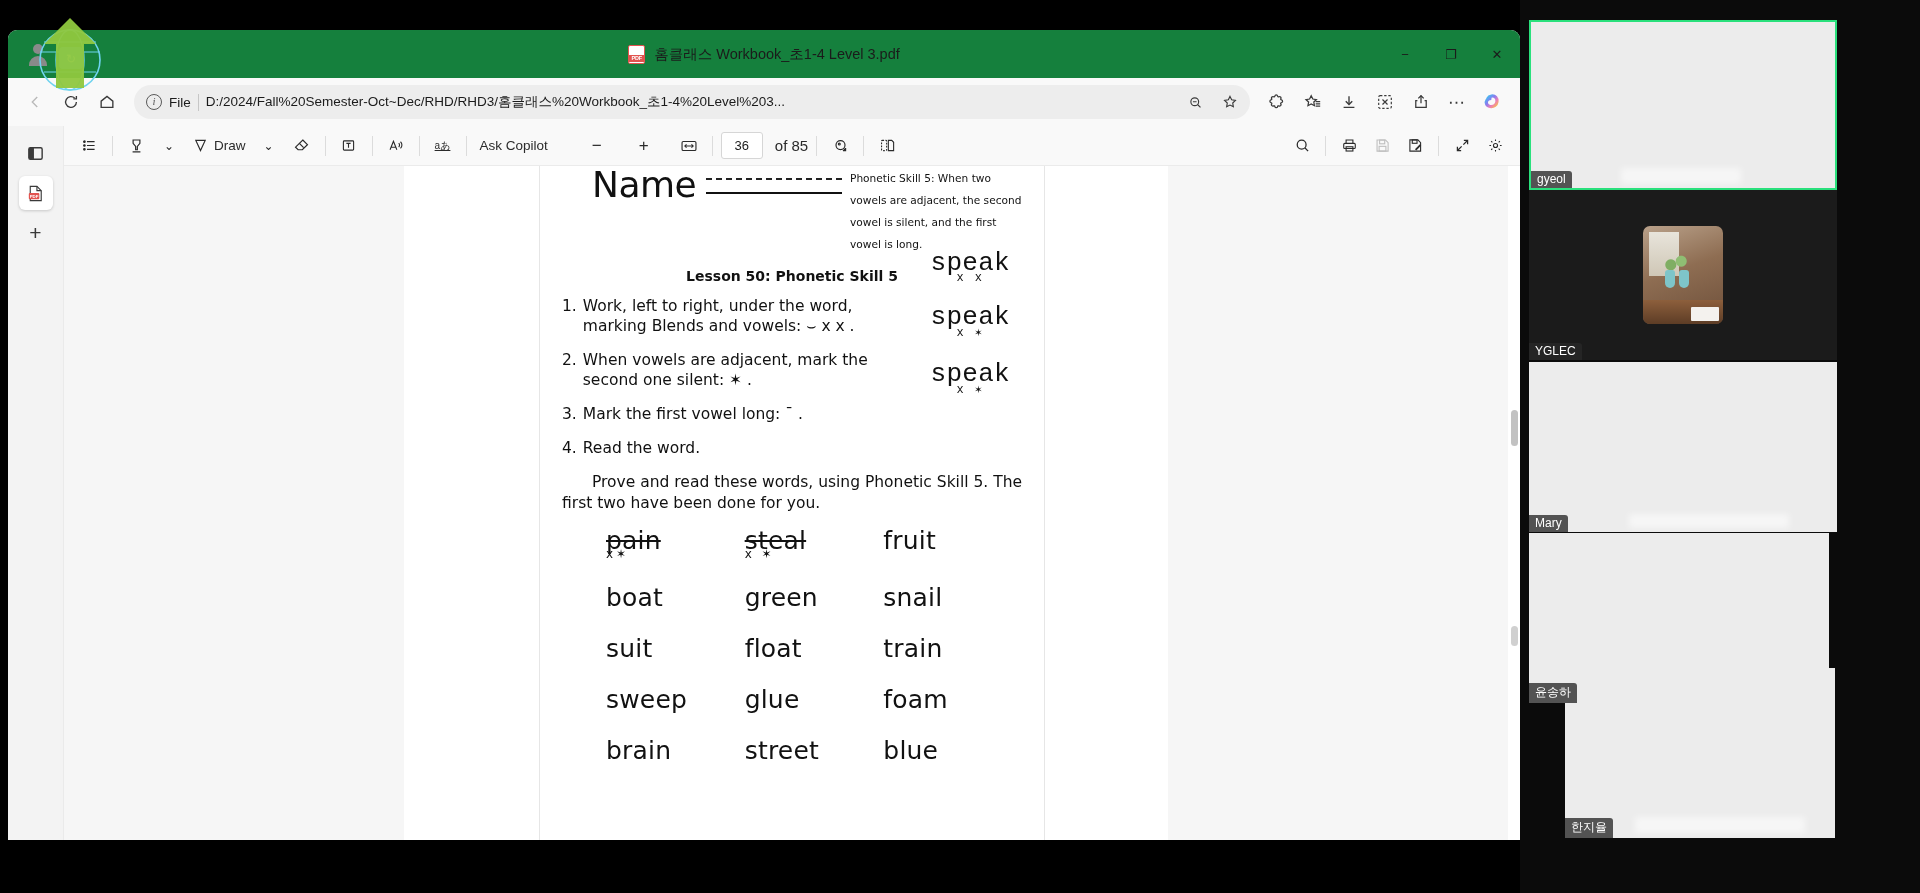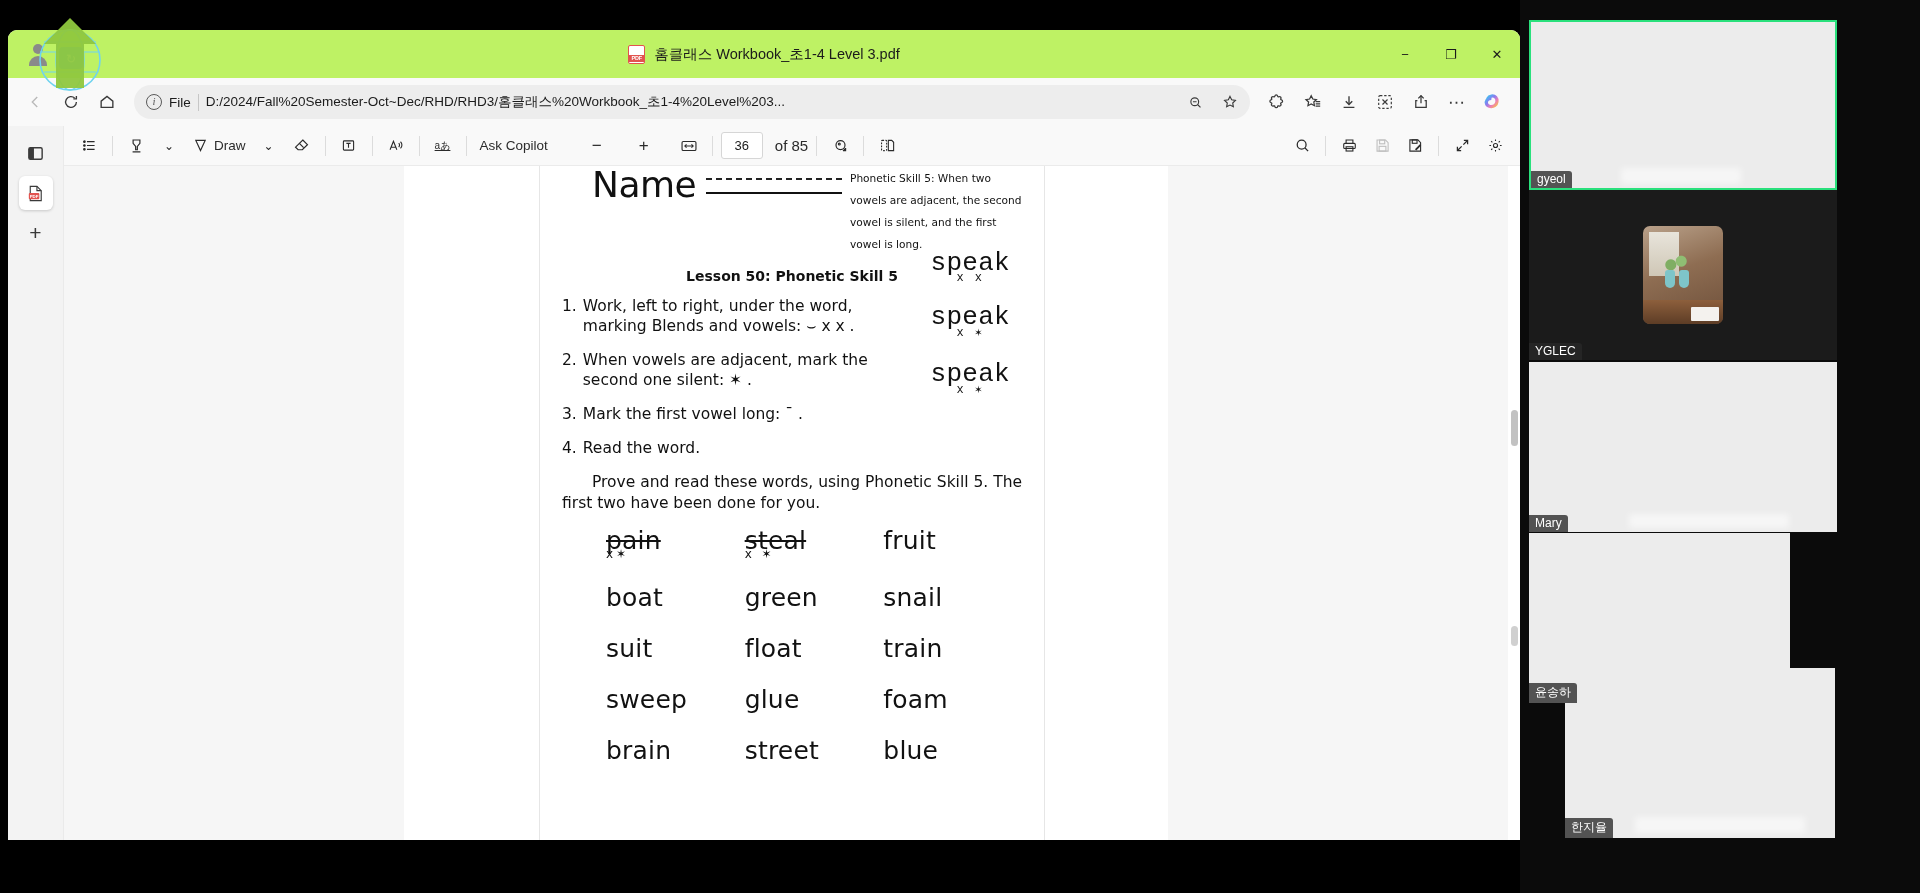--- a/index.html
+++ b/index.html
@@ -14,21 +14,21 @@
   
   .browser {
     position: absolute; left: 8px; top: 30px;
     width: 1512px; height: 810px;
     background: #f9f9f9;
     border-radius: 9px 9px 0 0;
     overflow: hidden;
   }
   .titlebar {
     position: relative; height: 48px;
-    background: #bef264;
+    background: #15803d;
     display: flex; align-items: center;
   }
   .profile-btn {
     position: absolute; left: 14px; top: 50%; transform: translateY(-50%);
     width: 32px; height: 32px; border-radius: 50%;
     display: flex; align-items: center; justify-content: center;
   }
   .avatar-glyph { width: 22px; height: 22px; position: relative; }
   .avatar-glyph::before {
     content: ""; position: absolute; left: 6px; top: 1px;
@@ -610,21 +610,21 @@
       <span class="namebadge">YGLEC</span>
     </div>
 
     <div class="tile" style="left:9px; top:362px; width:308px; height:170px;">
       <div class="feed grayfeed">
         <div class="blurstreak" style="left:100px;bottom:4px;width:160px;height:14px;"></div>
       </div>
       <span class="namebadge">Mary</span>
     </div>
 
-    <div class="tile" style="left:9px; top:533px; width:261px; height:170px;">
+    <div class="tile" style="left:9px; top:533px; width:300px; height:170px;">
       <div class="feed grayfeed">
         <div class="blurstreak" style="left:110px;bottom:4px;width:150px;height:14px;"></div>
       </div>
       <span class="namebadge">윤송하</span>
     </div>
 
     <div class="tile" style="left:45px; top:668px; width:270px; height:170px;">
       <div class="feed grayfeed">
         <div class="blurstreak" style="left:70px;bottom:5px;width:170px;height:16px;"></div>
       </div>

